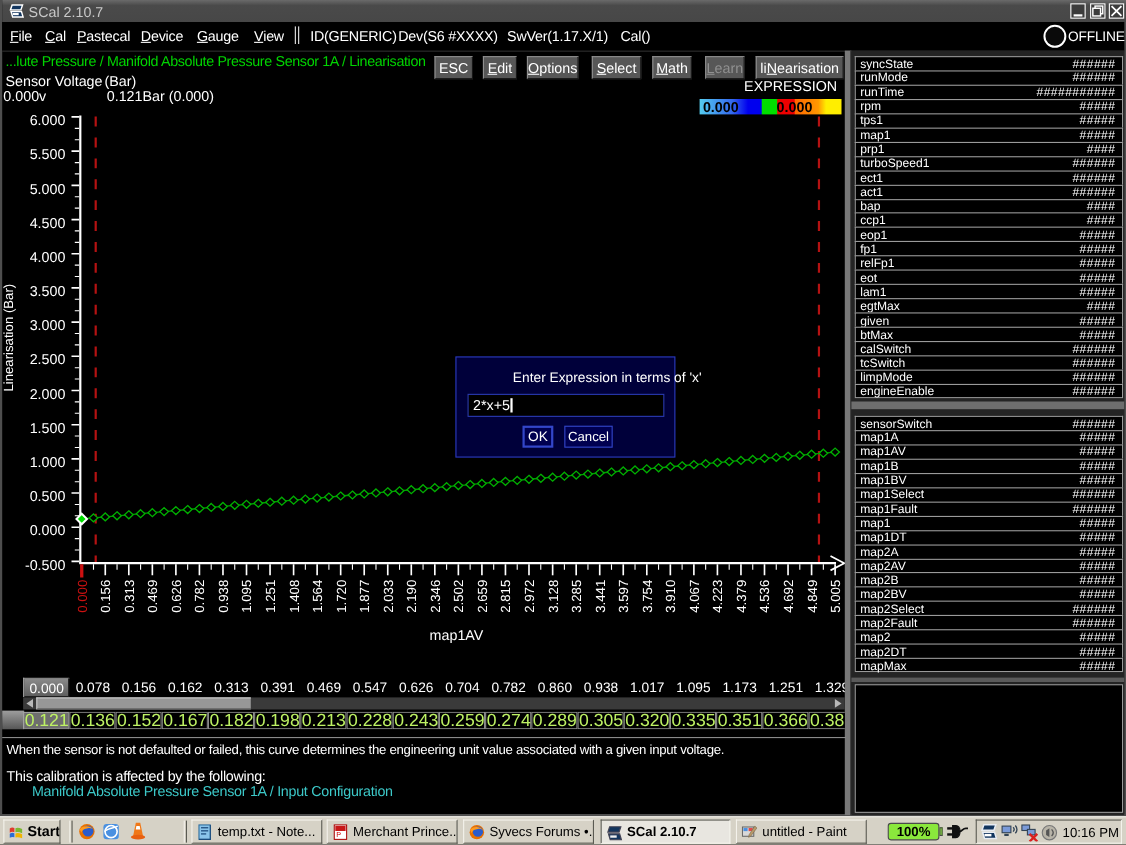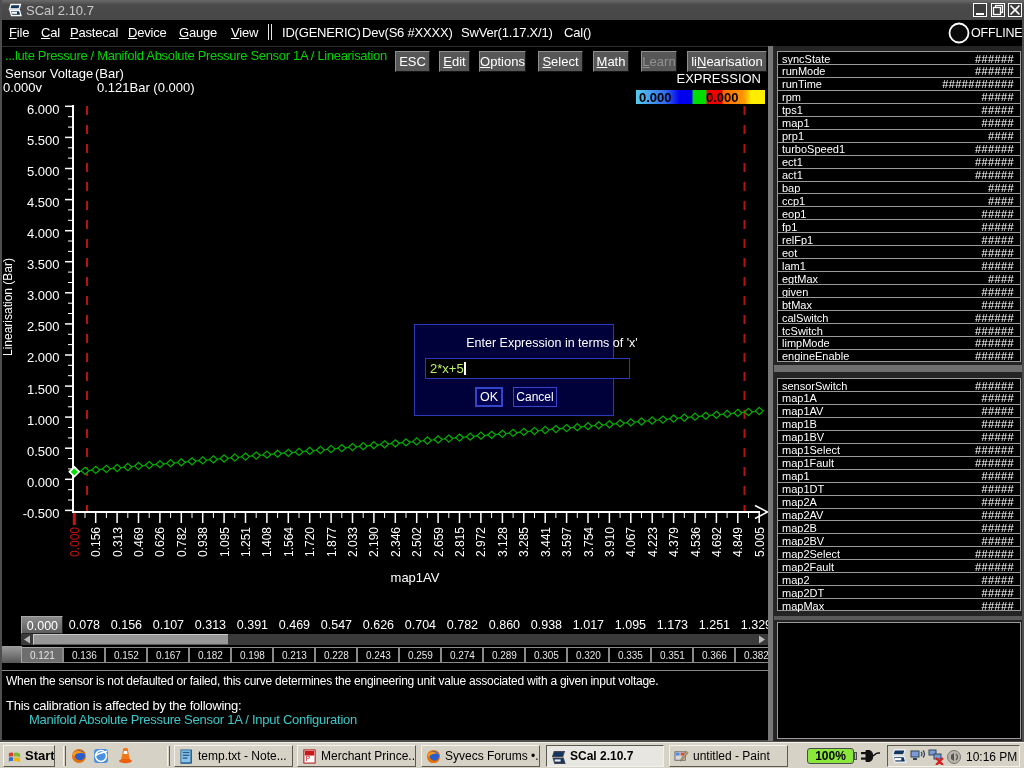--- a/index.html
+++ b/index.html
@@ -23,21 +23,21 @@
   border-right:1px solid #161616; border-bottom:1px solid #161616; }
 
 .prow { position:relative; height:12.96px; border:1px solid #9a9a9a; border-bottom:none; background:#000; }
 .prow:last-child { border-bottom:1px solid #9a9a9a; }
 .pn { position:absolute; left:4px; top:0.5px; color:#fff; font-size:11px; }
 .pv { position:absolute; right:6px; top:0.5px; color:#fff; font-size:11px; letter-spacing:0.4px; }
 
 .c1 { position:absolute; top:0; width:42px; height:18px; color:#fff; font-size:12.5px; text-align:center; line-height:18px; }
 .sel1 { background:linear-gradient(#8a8a8a,#5e5e5e); border-top:1px solid #a8a8a8; border-left:1px solid #a8a8a8;
   border-right:1px solid #222; border-bottom:1px solid #222; }
-.c2 { position:absolute; top:0; width:42px; height:16px; color:#e5e5e5; font-size:10px; text-align:center;
+.c2 { position:absolute; top:0; width:42px; height:16px; color:#bef264; font-size:16px; text-align:center;
   line-height:15px; border:1px solid #8a8a8a; background:#000; }
 .sel2 { background:#6e6e6e; border-top:1px solid #a8a8a8; border-left:1px solid #a8a8a8; }
 
 #taskbar { position:absolute; left:0; top:742px; width:1024px; height:26px; background:#d6d2c6;
   border-top:1px solid #f2f0ea; }
 .tkbtn { position:absolute; top:2px; height:22px; background:#d6d2c6; font-size:12px; color:#000;
   border-top:1px solid #f4f2ec; border-left:1px solid #f4f2ec; border-right:1px solid #5a5a52; border-bottom:1px solid #5a5a52;
   white-space:nowrap; overflow:hidden; }
 .tkico { position:absolute; left:4px; top:3px; width:15px; height:15px; }
 .tktxt { position:absolute; left:23px; top:3px; }
@@ -327,21 +327,21 @@
 <path d="M714.4 411.2 L718.3 414.8 L714.4 418.4 L710.5 414.8 Z" fill="#000" stroke="#00b000" stroke-width="1.2"></path>
 <path d="M725.1 410.3 L729.0 413.9 L725.1 417.5 L721.2 413.9 Z" fill="#000" stroke="#00b000" stroke-width="1.2"></path>
 <path d="M735.8 409.3 L739.7 412.9 L735.8 416.5 L731.9 412.9 Z" fill="#000" stroke="#00b000" stroke-width="1.2"></path>
 <path d="M746.5 408.4 L750.4 412.0 L746.5 415.6 L742.6 412.0 Z" fill="#000" stroke="#00b000" stroke-width="1.2"></path>
 <path d="M757.2 407.4 L761.1 411.0 L757.2 414.6 L753.3 411.0 Z" fill="#000" stroke="#00b000" stroke-width="1.2"></path>
 <path d="M72.3 467.0 L77.1 471.8 L72.3 476.6 L67.5 471.8 Z" fill="#00dd00" stroke="#fff" stroke-width="1.8"></path>
 </svg>
 
   <div style="position:absolute;left:412px;top:324px;width:200px;height:92px;background:#00003a;border:1px solid #2a3ab8;box-shadow:0 0 0 1px #000;">
     <div style="position:absolute;left:0;top:11px;width:100%;text-align:center;color:#fff;font-size:12.5px;margin-left:38px;">Enter Expression in terms of 'x'</div>
-    <div style="position:absolute;left:10px;top:33px;width:205px;height:21px;background:#000;border:1px solid #2a3ab8;color:#bef264;font-size:13px;line-height:19px;padding-left:4px;">2*x+5<span style="display:inline-block;width:2px;height:13px;background:#fff;vertical-align:-2px;"></span></div>
+    <div style="position:absolute;left:10px;top:33px;width:179px;height:21px;background:#000;border:1px solid #2a3ab8;color:#ffffff;font-size:13px;line-height:19px;padding-left:4px;">2*x+5<span style="display:inline-block;width:2px;height:13px;background:#fff;vertical-align:-2px;"></span></div>
     <div style="position:absolute;left:60px;top:62px;width:28px;height:20px;background:#000050;border:2px solid #3346c8;color:#fff;font-size:12.5px;text-align:center;line-height:16px;">OK</div>
     <div style="position:absolute;left:98px;top:62px;width:44px;height:20px;background:#000050;border:1px solid #3346c8;color:#fff;font-size:12px;text-align:center;line-height:18px;">Cancel</div>
   </div>
 
   <div style="position:absolute;left:766px;top:46px;width:6px;height:695px;background:#787878;border-right:1px solid #2a2a2a;"></div>
 
   <div style="position:absolute;left:772px;top:46px;width:248px;height:695px;background:#242424;">
     <div style="position:absolute;left:0;top:319px;width:248px;height:7px;background:#6e6e6e;"></div>
     <div style="position:absolute;left:0;top:570px;width:248px;height:4px;background:#5a5a5a;"></div>
     <div style="position:absolute;left:3px;top:5px;width:244px;background:#000;">
@@ -516,21 +516,21 @@
             <span class="pv">#####</span>
           </div>
     </div>
     <div style="position:absolute;left:3px;top:576px;width:244px;height:117px;background:#000;border:1px solid #9a9a9a;"></div>
   </div>
 
   <div style="position:absolute;left:0;top:616px;width:766px;height:18px;overflow:hidden;">
 <div class="c1 sel1" style="left:19.4px;">0.000</div>
 <div class="c1" style="left:61.4px;">0.078</div>
 <div class="c1" style="left:103.4px;">0.156</div>
-<div class="c1" style="left:145.4px;">0.107</div>
+<div class="c1" style="left:145.4px;">0.162</div>
 <div class="c1" style="left:187.4px;">0.313</div>
 <div class="c1" style="left:229.4px;">0.391</div>
 <div class="c1" style="left:271.4px;">0.469</div>
 <div class="c1" style="left:313.4px;">0.547</div>
 <div class="c1" style="left:355.4px;">0.626</div>
 <div class="c1" style="left:397.4px;">0.704</div>
 <div class="c1" style="left:439.4px;">0.782</div>
 <div class="c1" style="left:481.4px;">0.860</div>
 <div class="c1" style="left:523.4px;">0.938</div>
 <div class="c1" style="left:565.4px;">1.017</div>

